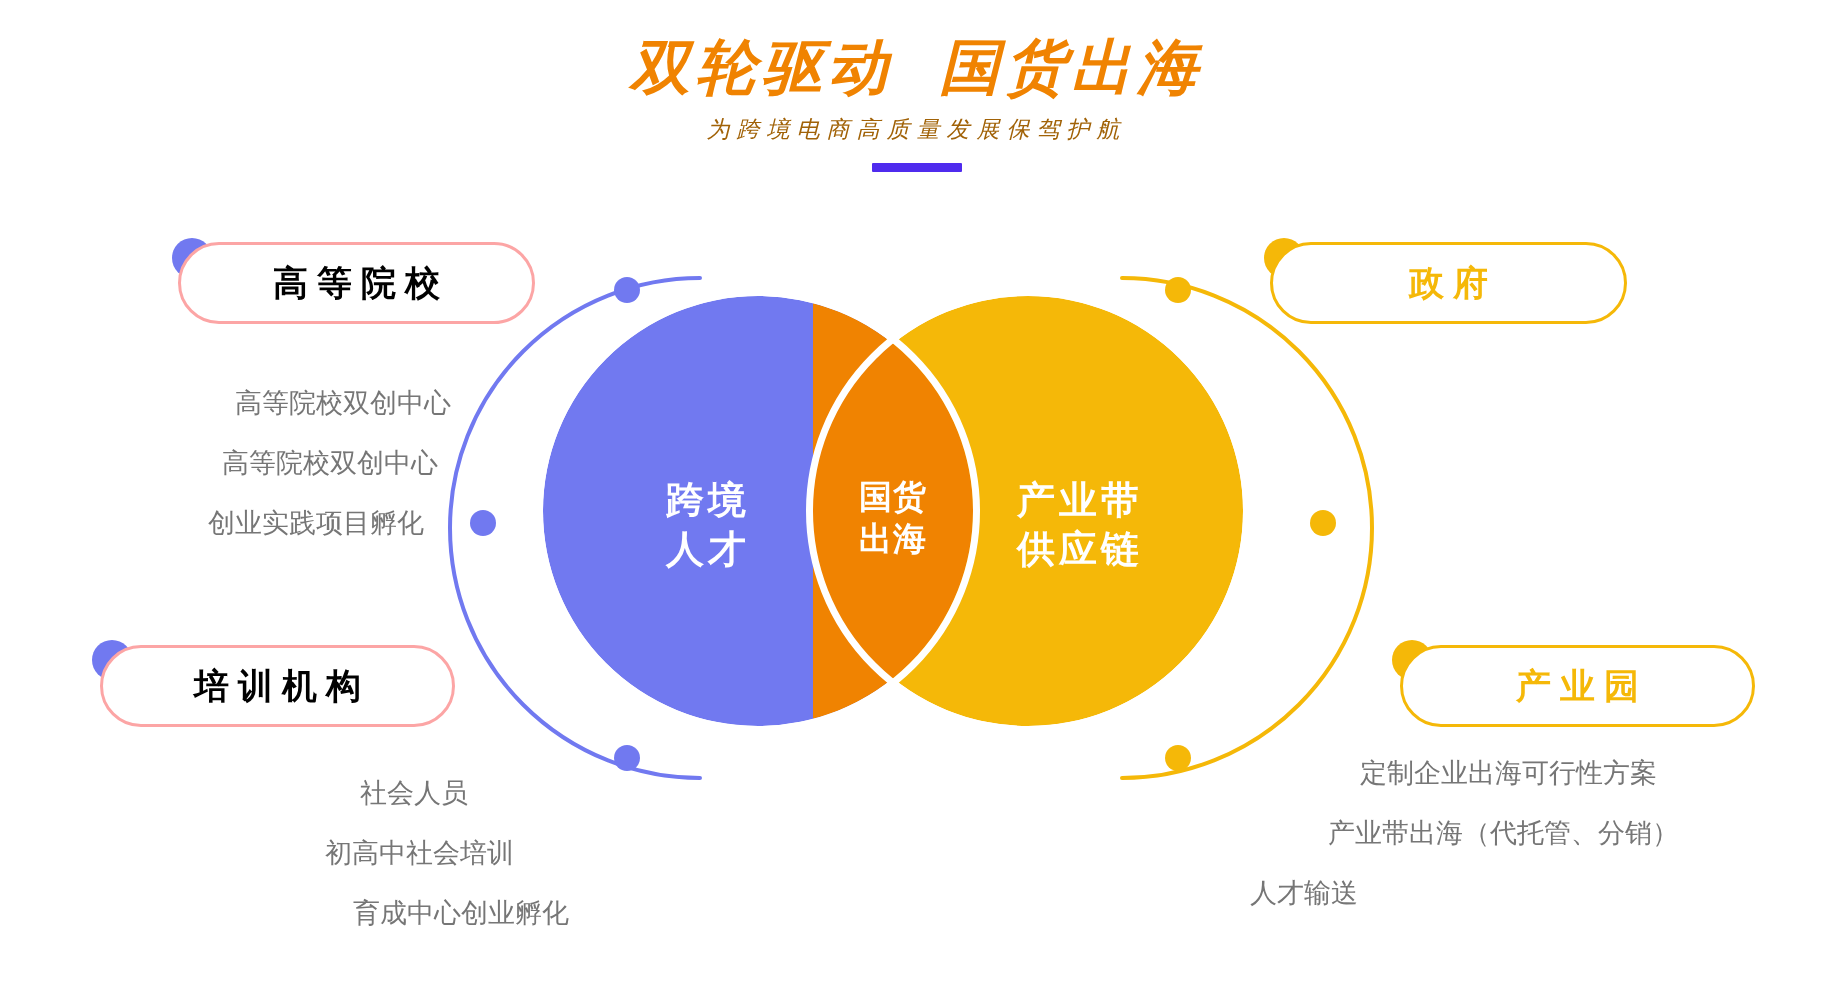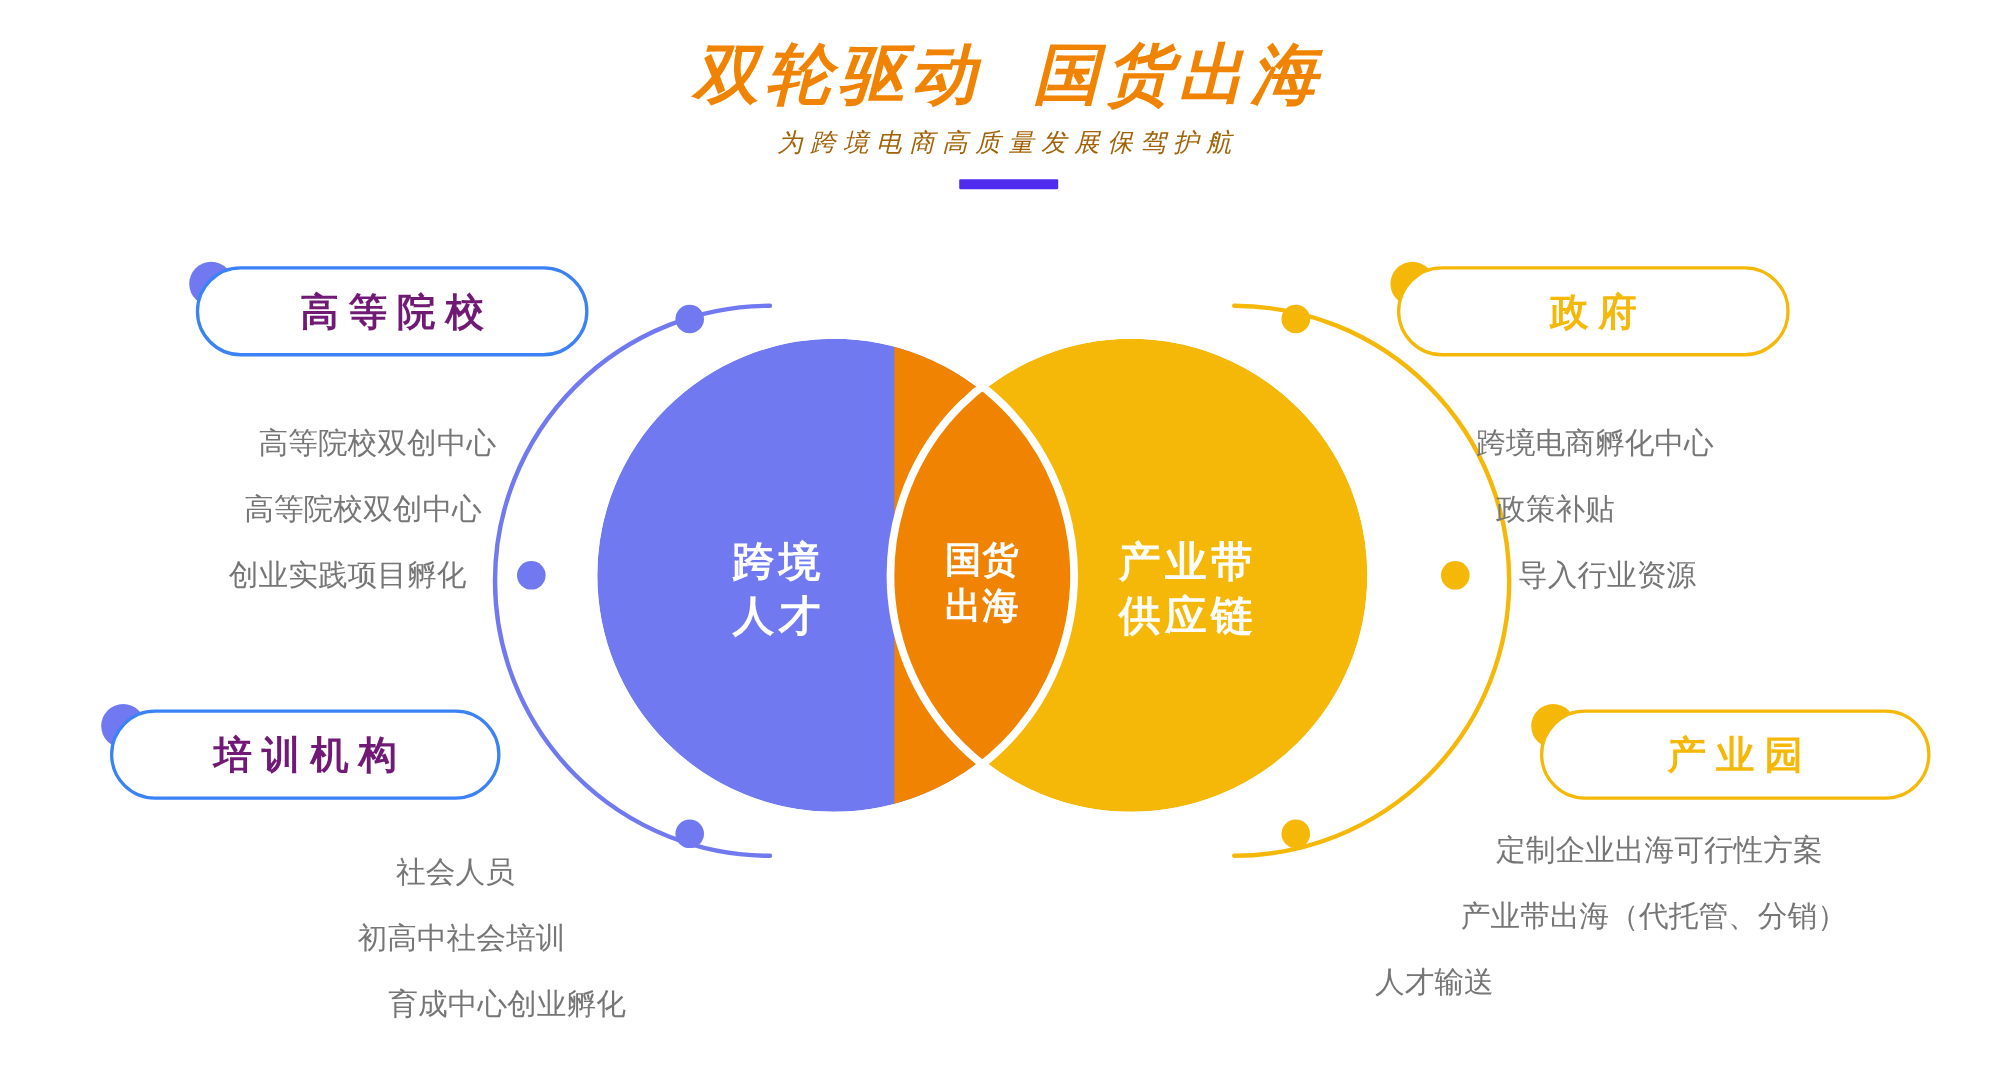--- a/index.html
+++ b/index.html
@@ -48,21 +48,21 @@
     width: 90px;
     height: 9px;
     background: #4F2BEE;
     border-radius: 1px;
   }
 
   
   .venn {
     position: absolute;
     left: 543px;
-    top: 308px;
+    top: 296px;
     width: 700px;
     height: 430px;
   }
   .circle {
     position: absolute;
     top: 0;
     width: 430px;
     height: 430px;
     border-radius: 50%;
   }
@@ -141,21 +141,21 @@
     border-radius: 999px;
     background: #ffffff;
     display: flex;
     align-items: center;
     justify-content: center;
     font-size: 35px;
     font-weight: bold;
     letter-spacing: 9px;
     text-indent: 9px;
   }
-  .pill-purple { border: 3px solid #3b82f6; color: #701a75; }
+  .pill-purple { border: 3px solid #fca5a5; color: #000000; }
   .pill-yellow { border: 3px solid #F5B808; color: #F5B808; }
 
   .pill-dot {
     position: absolute;
     width: 40px;
     height: 40px;
     border-radius: 50%;
   }
 
   .pill-1 { left: 178px;  top: 242px; width: 357px; height: 82px; }
@@ -262,25 +262,20 @@
   <div class="bullets grp-2">
     <div>社会人员</div>
     <div>初高中社会培训</div>
     <div>育成中心创业孵化</div>
   </div>
 
   <div class="pill-dot pill-3-dot"></div>
   <div class="pill pill-yellow pill-3">
     <span>政府</span>
   </div>
-  <div class="bullets grp-3">
-    <div>跨境电商孵化中心</div>
-    <div>政策补贴</div>
-    <div>导入行业资源</div>
-  </div>
 
   <div class="pill-dot pill-4-dot"></div>
   <div class="pill pill-yellow pill-4">
     <span>产业园</span>
   </div>
   <div class="bullets grp-4">
     <div>定制企业出海可行性方案</div>
     <div>产业带出海（代托管、分销）</div>
     <div>人才输送</div>
   </div>

